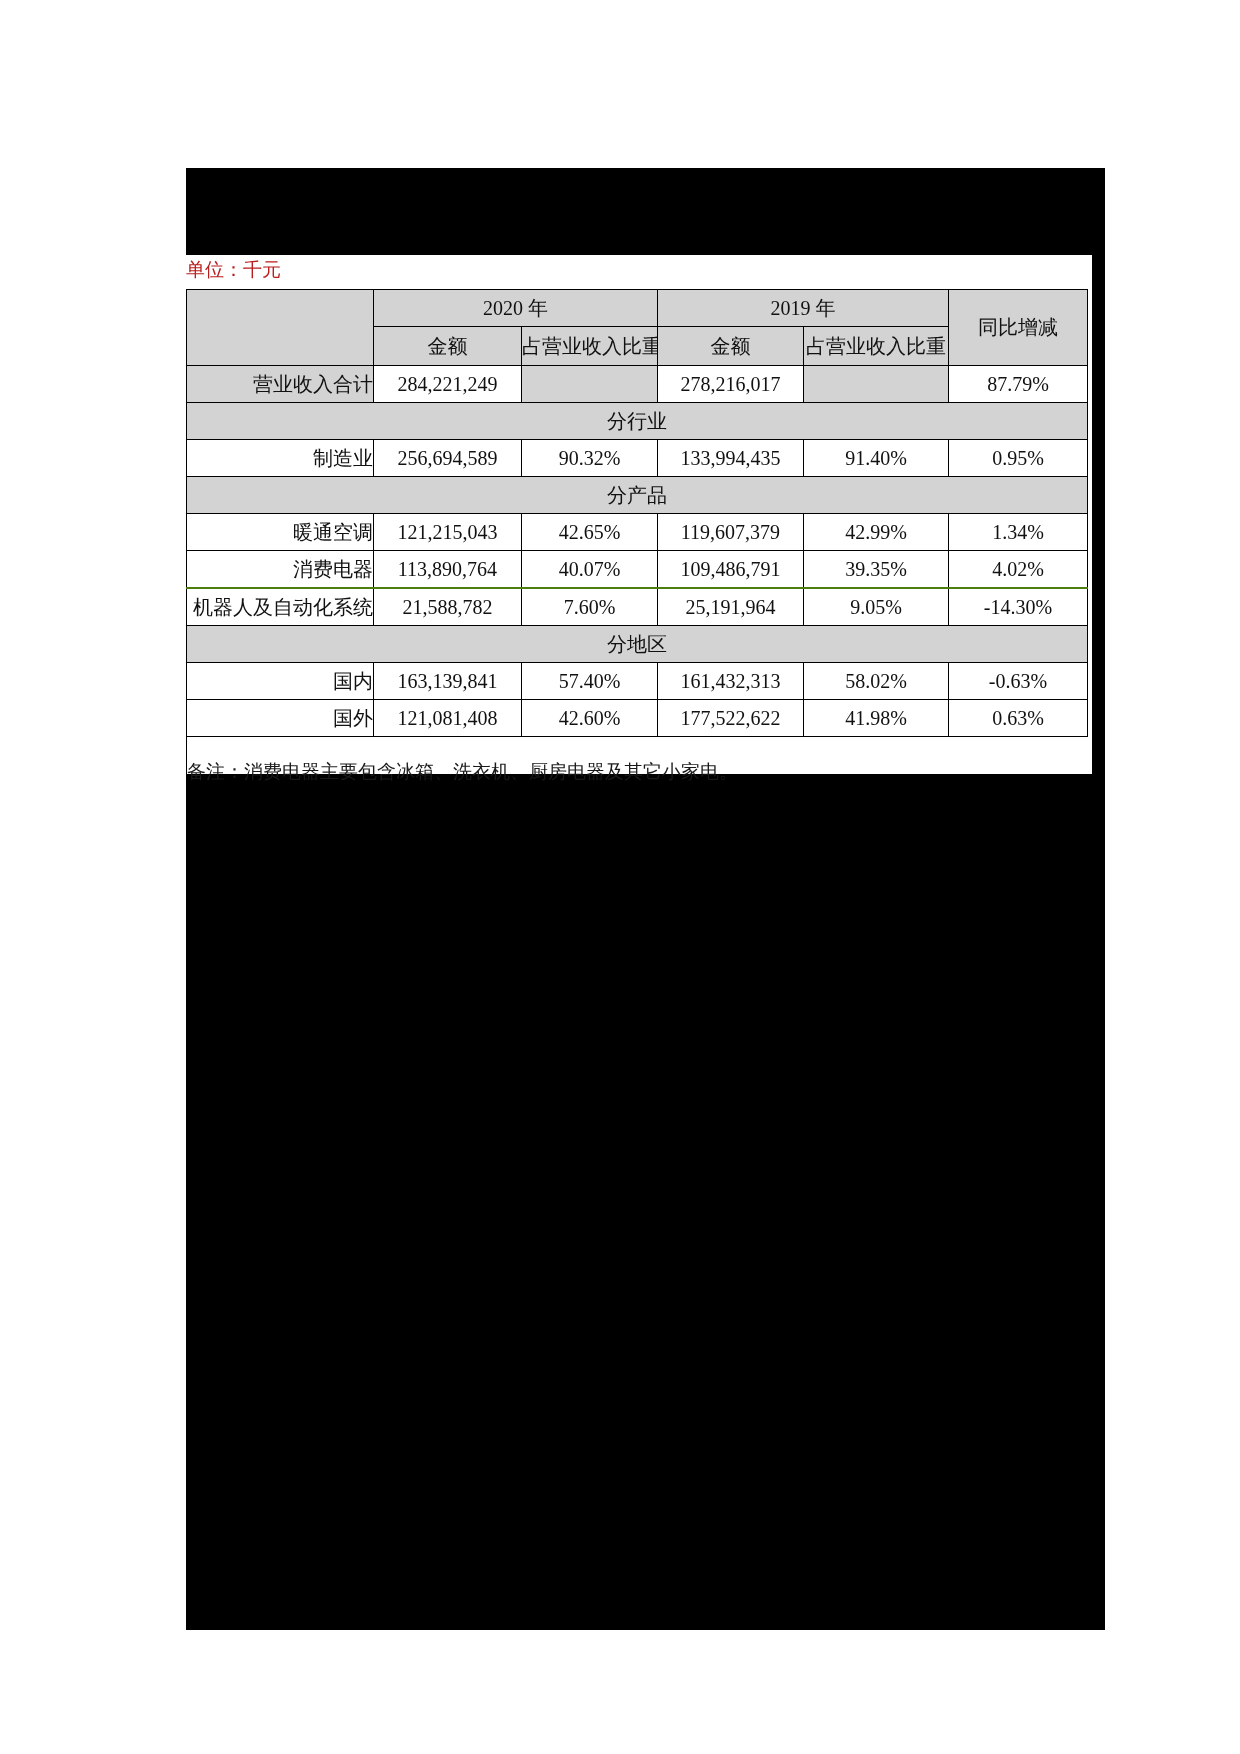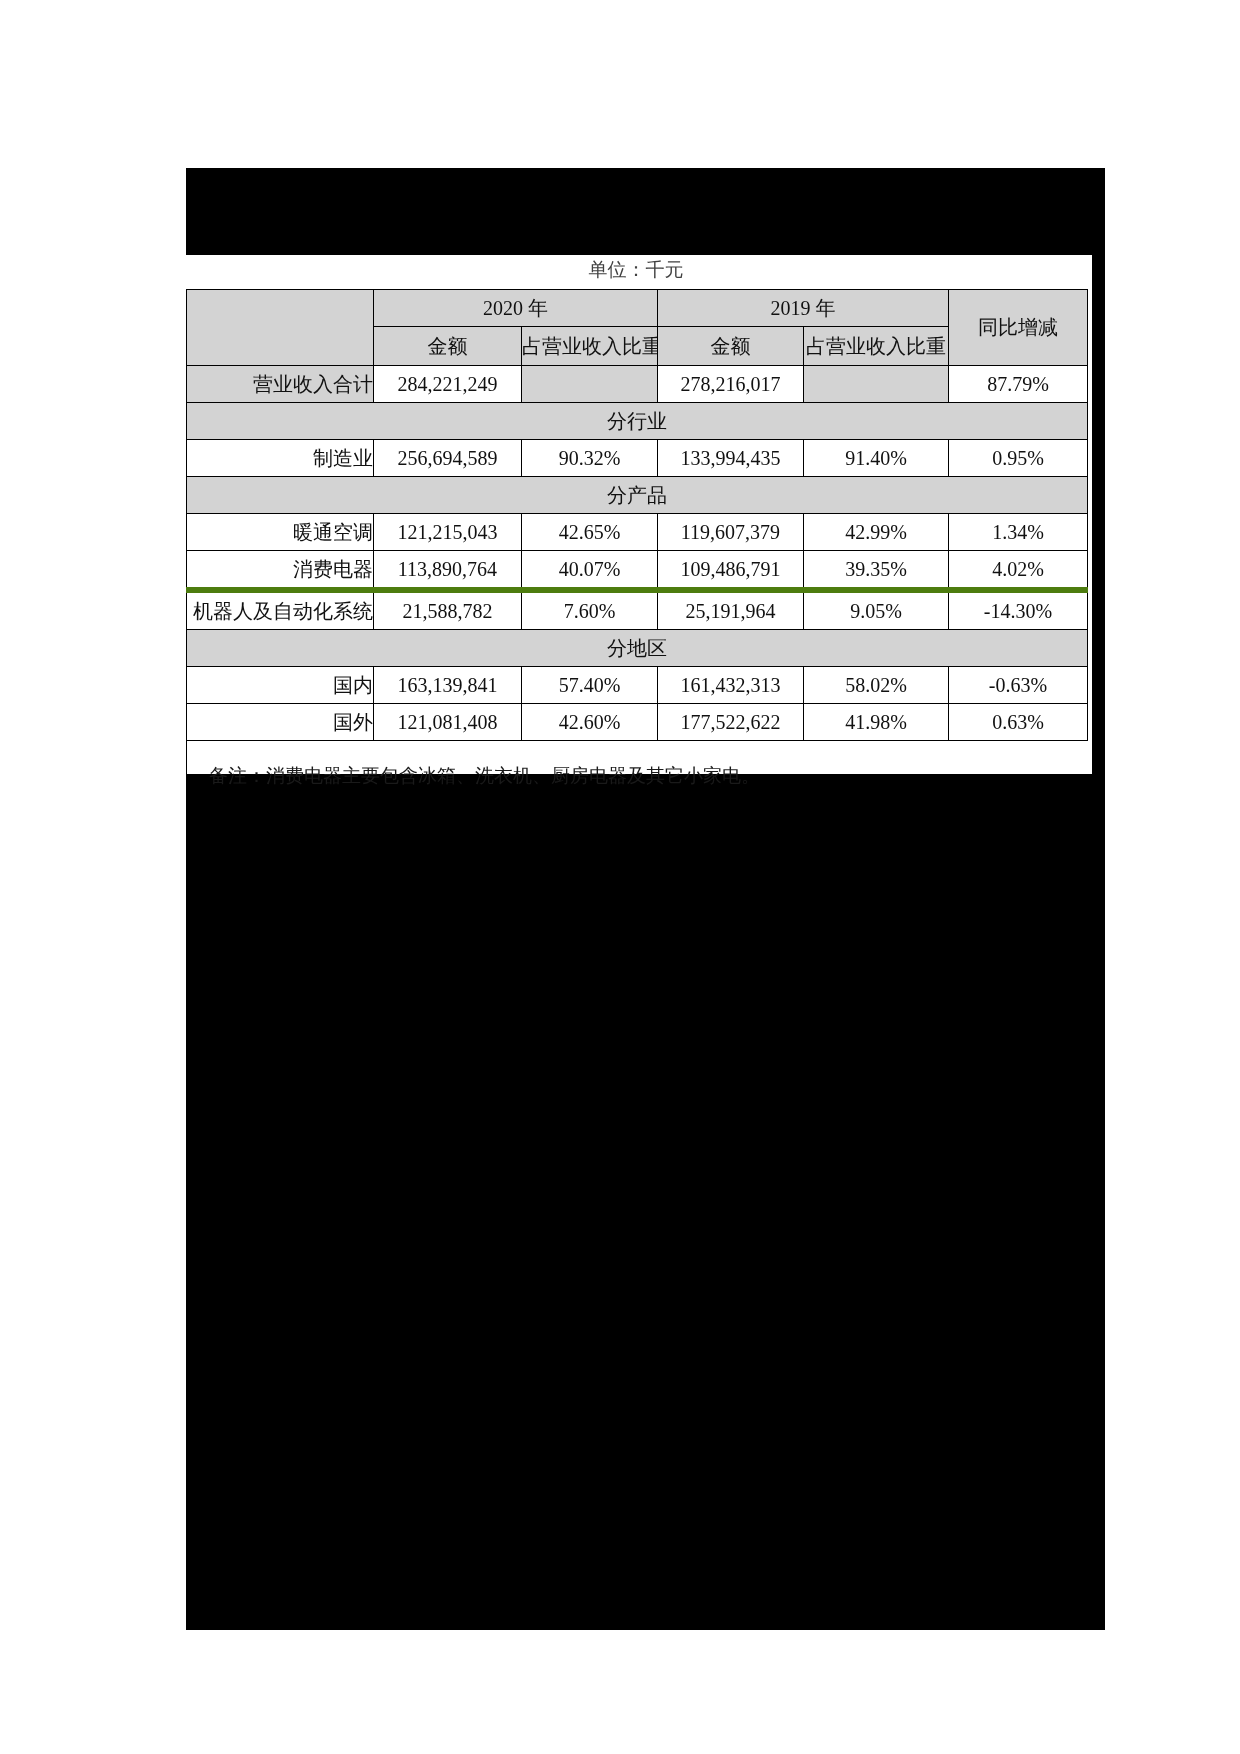--- a/index.html
+++ b/index.html
@@ -29,24 +29,24 @@
     position: absolute;
     left: 186px;
     top: 255px;
     width: 906px;
     height: 519px;
     background: #ffffff;
   }
   .unit-line {
     height: 30px;
     line-height: 30px;
-    text-align: center;
+    text-align: left;
     padding-right: 6px;
     font-size: 19px;
-    color: #404040;
+    color: #b91c1c;
   }
   table.rev {
     border-collapse: collapse;
     table-layout: fixed;
     width: 901px;
     margin-top: 4px;
     color: #111111;
   }
   table.rev td, table.rev th {
     border: 1px solid #000000;
@@ -57,26 +57,25 @@
     padding: 0;
   }
   table.rev th { text-align: center; }
   .gray { background: #d3d3d3; }
   .hrow1 td, .hrow1 th { height: 36px; }
   .hrow2 th { height: 38px; }
   .drow td { height: 36px; }
   .srow td { height: 36px; text-align: center; padding-left: 6px; }
   td.lbl { text-align: right; padding-left: 6px; }
   td.num { text-align: center; padding-right: 4px; }
-  tr.thick-top td { border-top: 6px solid #4d7c0f; }
+  tr.thick-top td { border-top: 2px solid #4d7c0f; }
   .note {
     border-left: 1px solid #000000;
     height: 50px;
     padding-top: 22px;
-    padding-left: 22px;
     font-size: 19px;
     color: #1a1a1a;
     box-sizing: border-box;
     width: 901px;
   }
 </style>
 </head>
 <body>
 
 <div class="page">

